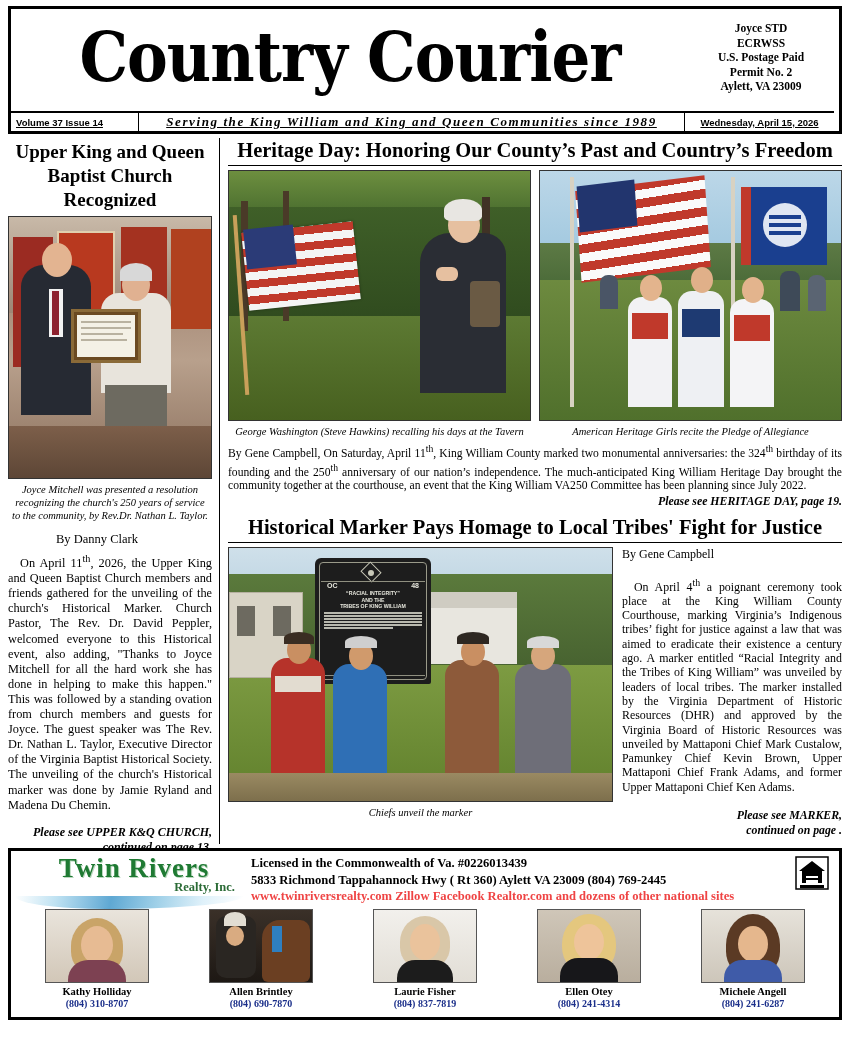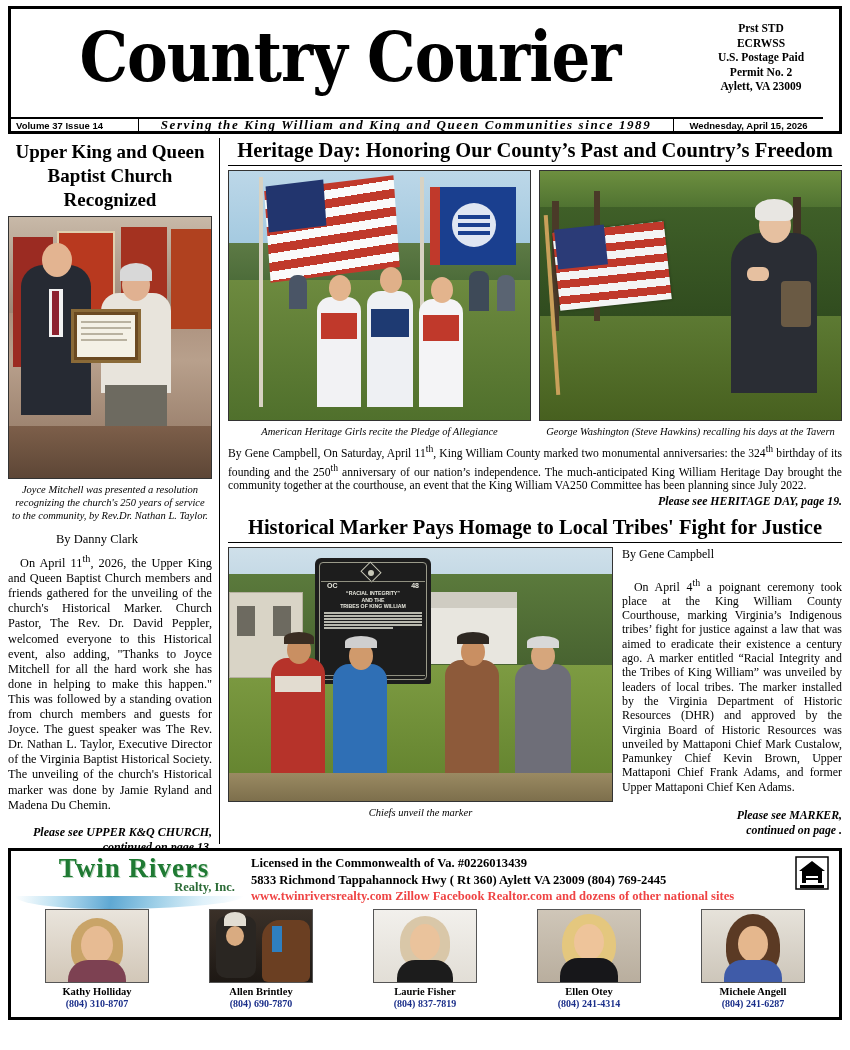--- a/index.html
+++ b/index.html
@@ -51,25 +51,26 @@
     text-align: center;
     font-family: "Liberation Serif", serif;
     font-weight: 700;
     font-size: 11.5px;
     line-height: 14.5px;
     padding-top: 12px;
     padding-right: 6px;
   }
   .masthead-bottom {
     position: absolute;
-    left: 0; right: 16px; bottom: 0;
-    height: 14px;
+    left: 0; right: 5px; bottom: 0;
+    height: 20px;
     border-top: 2px solid #000;
     display: flex;
     align-items: center;
+    text-decoration: underline;
   }
   .vol-box {
     width: 128px;
     font-family: "Liberation Sans", sans-serif;
     font-weight: 700;
     font-size: 9.5px;
     padding-left: 5px;
     border-right: 1px solid #000;
     height: 100%;
     display: flex;
@@ -285,21 +286,21 @@
 <body>
 
 <div class="page">
 
   <div class="masthead">
     <div class="masthead-inner">
       <div class="nameplate">
         <div class="nameplate-title">Country Courier</div>
       </div>
       <div class="postage">
-        <div>Prst STD</div>
+        <div>Joyce STD</div>
         <div>ECRWSS</div>
         <div>U.S. Postage Paid</div>
         <div>Permit No. 2</div>
         <div>Aylett, VA 23009</div>
       </div>
     </div>
     <div class="masthead-bottom">
       <div class="vol-box">Volume 37 Issue 14</div>
       <div class="tagline">Serving the King William and King and Queen Communities since 1989</div>
       <div class="issue-date">Wednesday, April 15, 2026</div>
@@ -351,20 +352,45 @@
         <div>Please see UPPER K&amp;Q CHURCH,</div>
         <div>continued on page 13.</div>
       </div>
     </div>
 
     <div class="col-right">
 
       <div class="section-head">Heritage Day: Honoring Our County’s Past and Country’s Freedom</div>
 
       <div class="two-photos">
+        <div>
+          <div class="photo" style="height:251px;">
+            <div class="scene">
+              <div class="band" style="top:0;height:40px;background:linear-gradient(180deg,#6d8f3f,#4d7030);"></div>
+              <div class="band" style="top:36px;height:120px;background:linear-gradient(180deg,#3f5f28,#2f4a1e);"></div>
+              <div class="band" style="bottom:0;height:104px;background:linear-gradient(180deg,#5d7a33,#47601f);"></div>
+
+              <div style="position:absolute;left:12px;top:30px;width:7px;height:130px;background:#4a3a28;"></div>
+              <div style="position:absolute;left:54px;top:20px;width:6px;height:130px;background:#4a3a28;"></div>
+              <div style="position:absolute;right:40px;top:26px;width:8px;height:120px;background:#403225;"></div>
+
+              <div style="position:absolute;left:16px;top:56px;width:112px;height:78px;background:
+                   repeating-linear-gradient(180deg,#c0392b 0 8px,#f4f4f4 8px 16px);transform:rotate(-6deg);box-shadow:0 0 3px rgba(0,0,0,.4);"></div>
+              <div style="position:absolute;left:16px;top:56px;width:50px;height:40px;background:#2b3b77;transform:rotate(-6deg);"></div>
+              <div style="position:absolute;left:10px;top:44px;width:4px;height:180px;background:#c9a05a;transform:rotate(-4deg);"></div>
+
+              <div style="position:absolute;right:24px;top:62px;width:86px;height:160px;background:#2a2d34;border-radius:30px 22px 0 0;"></div>
+              <div style="position:absolute;right:50px;top:36px;width:32px;height:36px;background:#e6c0a0;border-radius:50%;"></div>
+              <div style="position:absolute;right:48px;top:28px;width:38px;height:22px;background:#e8e6e2;border-radius:50% 50% 20% 20%;"></div>
+              <div style="position:absolute;right:30px;top:110px;width:30px;height:46px;background:#6a5a44;border-radius:4px;"></div>
+              <div style="position:absolute;right:72px;top:96px;width:22px;height:14px;background:#e6c0a0;border-radius:6px;"></div>
+            </div>
+          </div>
+          <div class="cap-italic">George Washington (Steve Hawkins) recalling his days at the Tavern</div>
+        </div>
         <div>
           <div class="photo" style="height:251px;">
             <div class="scene">
               <div class="band" style="top:0;height:96px;background:linear-gradient(180deg,#bcd7e8,#9dc6de);"></div>
               <div class="band" style="top:72px;height:44px;background:linear-gradient(180deg,#5d7a45,#4a6a38);"></div>
               <div class="band" style="bottom:0;height:140px;background:linear-gradient(180deg,#6d8a3f,#50702c);"></div>
 
               <div style="position:absolute;left:38px;top:12px;width:130px;height:92px;background:
                    repeating-linear-gradient(178deg,#c0392b 0 9px,#fafafa 9px 18px);transform:rotate(-4deg) skewY(-3deg);"></div>
               <div style="position:absolute;left:38px;top:12px;width:58px;height:46px;background:#22356e;transform:rotate(-4deg) skewY(-3deg);"></div>
@@ -387,45 +413,20 @@
               <div style="position:absolute;left:190px;top:128px;width:44px;height:108px;background:#f4f4f6;border-radius:14px 14px 0 0;"></div>
               <div style="position:absolute;left:202px;top:106px;width:22px;height:26px;background:#e3b48d;border-radius:50%;"></div>
               <div style="position:absolute;left:194px;top:144px;width:36px;height:26px;background:#c0392b;"></div>
 
               <div style="position:absolute;left:60px;top:104px;width:18px;height:34px;background:#4a5566;border-radius:8px 8px 0 0;"></div>
               <div style="position:absolute;left:240px;top:100px;width:20px;height:40px;background:#3e4a58;border-radius:8px 8px 0 0;"></div>
               <div style="position:absolute;left:268px;top:104px;width:18px;height:36px;background:#5a6472;border-radius:8px 8px 0 0;"></div>
             </div>
           </div>
           <div class="cap-italic">American Heritage Girls recite the Pledge of Allegiance</div>
-        </div>
-        <div>
-          <div class="photo" style="height:251px;">
-            <div class="scene">
-              <div class="band" style="top:0;height:40px;background:linear-gradient(180deg,#6d8f3f,#4d7030);"></div>
-              <div class="band" style="top:36px;height:120px;background:linear-gradient(180deg,#3f5f28,#2f4a1e);"></div>
-              <div class="band" style="bottom:0;height:104px;background:linear-gradient(180deg,#5d7a33,#47601f);"></div>
-
-              <div style="position:absolute;left:12px;top:30px;width:7px;height:130px;background:#4a3a28;"></div>
-              <div style="position:absolute;left:54px;top:20px;width:6px;height:130px;background:#4a3a28;"></div>
-              <div style="position:absolute;right:40px;top:26px;width:8px;height:120px;background:#403225;"></div>
-
-              <div style="position:absolute;left:16px;top:56px;width:112px;height:78px;background:
-                   repeating-linear-gradient(180deg,#c0392b 0 8px,#f4f4f4 8px 16px);transform:rotate(-6deg);box-shadow:0 0 3px rgba(0,0,0,.4);"></div>
-              <div style="position:absolute;left:16px;top:56px;width:50px;height:40px;background:#2b3b77;transform:rotate(-6deg);"></div>
-              <div style="position:absolute;left:10px;top:44px;width:4px;height:180px;background:#c9a05a;transform:rotate(-4deg);"></div>
-
-              <div style="position:absolute;right:24px;top:62px;width:86px;height:160px;background:#2a2d34;border-radius:30px 22px 0 0;"></div>
-              <div style="position:absolute;right:50px;top:36px;width:32px;height:36px;background:#e6c0a0;border-radius:50%;"></div>
-              <div style="position:absolute;right:48px;top:28px;width:38px;height:22px;background:#e8e6e2;border-radius:50% 50% 20% 20%;"></div>
-              <div style="position:absolute;right:30px;top:110px;width:30px;height:46px;background:#6a5a44;border-radius:4px;"></div>
-              <div style="position:absolute;right:72px;top:96px;width:22px;height:14px;background:#e6c0a0;border-radius:6px;"></div>
-            </div>
-          </div>
-          <div class="cap-italic">George Washington (Steve Hawkins) recalling his days at the Tavern</div>
         </div>
       </div>
 
       <div class="story-text">By Gene Campbell,   On Saturday, April 11<sup>th</sup>, King William County marked two monumental anniversaries: the 324<sup>th</sup> birthday of its founding and the 250<sup>th</sup> anniversary of our nation’s independence. The much-anticipated King William Heritage Day brought the community together at the courthouse, an event that the King William VA250 Committee has been planning since July 2022.</div>
       <div class="story-jump">Please see HERITAGE DAY, page 19.</div>
 
       <div class="section-head" style="margin-top:6px;">Historical Marker Pays Homage to Local Tribes' Fight for Justice</div>
 
       <div class="marker-wrap">
         <div class="marker-photo-col">

